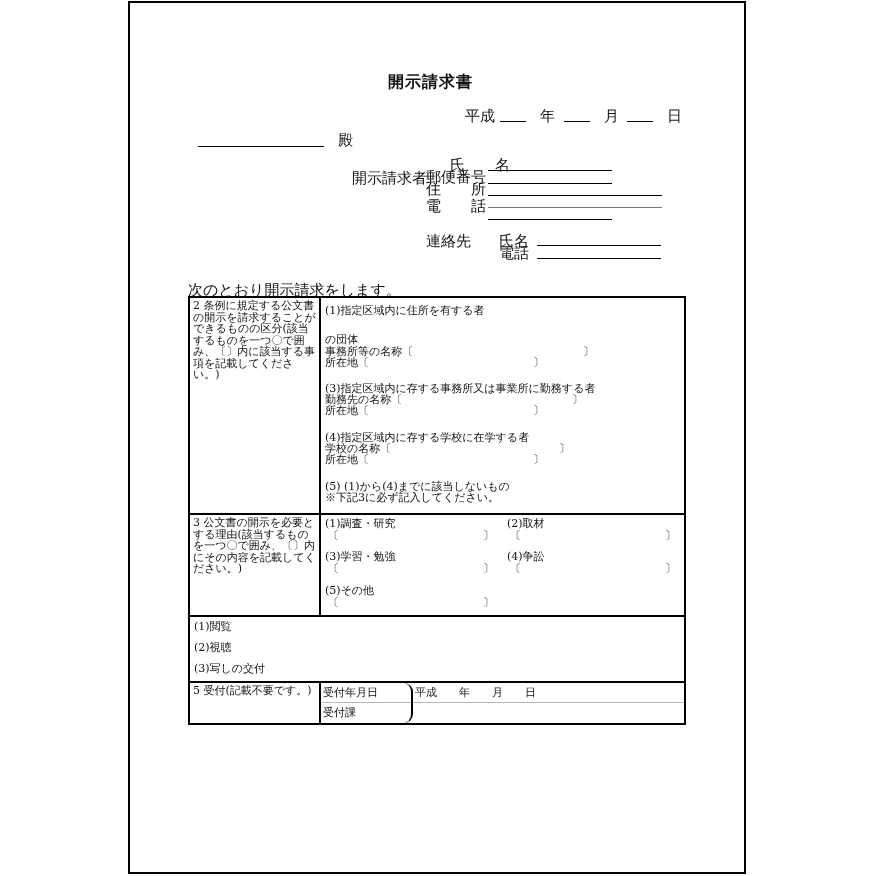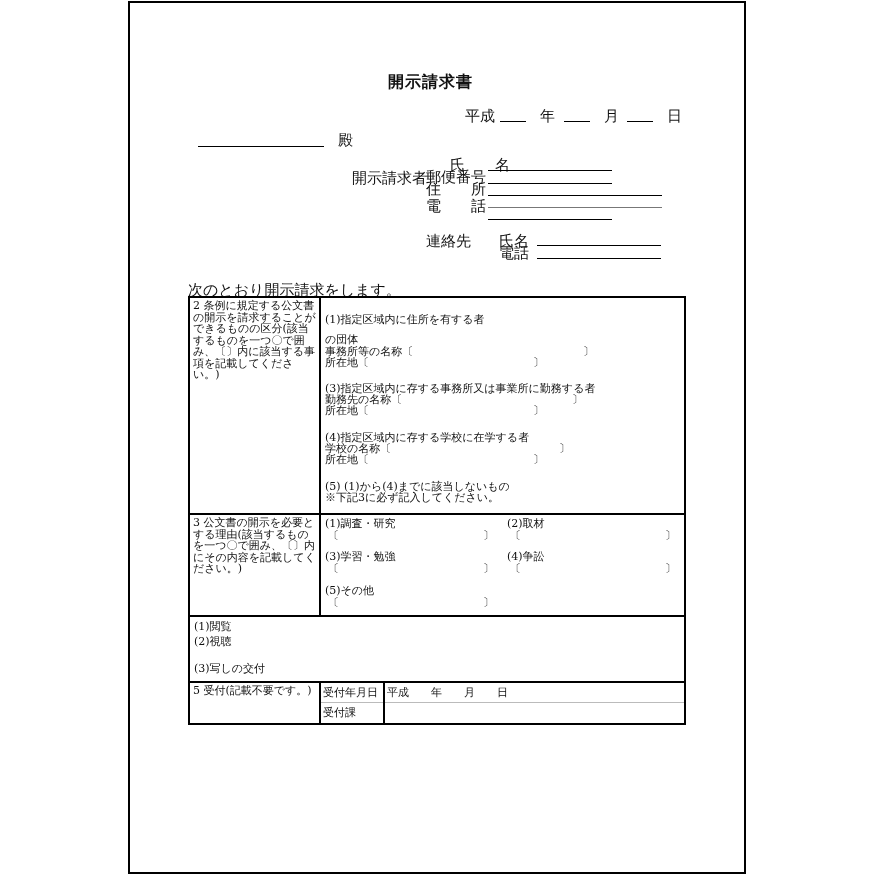--- a/index.html
+++ b/index.html
@@ -18,21 +18,21 @@
   .tbl { position:absolute; left:188px; top:296px; width:498px; }
   .row { position:relative; border:2px solid #000; border-bottom:none; display:flex; }
   .row:last-child { border-bottom:2px solid #000; }
   .lcell { width:131px; border-right:2px solid #000; padding:2px 2px 0 3px;
            font-size:11px; line-height:11.5px; box-sizing:border-box; flex:none; }
   .rcell { flex:1; position:relative; font-size:11px; line-height:11.5px; }
   .gl { position:absolute; left:0; right:0; height:0; border-top:1px solid #bbb; }
   .item { position:absolute; left:4px; white-space:nowrap; }
   .br { position:absolute; white-space:nowrap; }
   .sub5 { display:flex; height:100%; }
-  .sub5 .c1 { width:64px; border-right:2px solid #000; box-sizing:border-box; position:relative; }
+  .sub5 .c1 { width:92px; border-right:2px solid #000; box-sizing:border-box; position:relative;border-radius:9px; }
   .sub5 .c2 { flex:1; position:relative; }
   .hline { position:absolute; left:0; right:0; top:19px; border-top:1px solid #bbb; }
 </style>
 </head>
 <body>
 
 <div class="page"></div>
 
 <div class="abs title">開示請求書</div>
 
@@ -65,21 +65,21 @@
 <div class="uline" style="left:537px;top:258px;width:124px;"></div>
 
 <div class="abs small" style="left:188px;top:284px;">次のとおり開示請求をします。</div>
 
 <div class="tbl">
 
 
   <div class="row" style="height:215px;">
     <div class="lcell">2 条例に規定する公文書の開示を請求することができるものの区分(該当するものを一つ〇で囲み、〔〕内に該当する事項を記載してください。)</div>
     <div class="rcell">
-      <div class="item" style="top:16px;">(1)指定区域内に住所を有する者</div>
+      <div class="item" style="top:7px;">(1)指定区域内に住所を有する者</div>
       <div class="item" style="top:36px;">の団体</div>
       <div class="item" style="top:48px;">事務所等の名称〔</div>
       <div class="br" style="left:262px;top:48px;">〕</div>
       <div class="item" style="top:59px;">所在地〔</div>
       <div class="br" style="left:212px;top:59px;">〕</div>
 
       <div class="item" style="top:85px;">(3)指定区域内に存する事務所又は事業所に勤務する者</div>
       <div class="item" style="top:96px;">勤務先の名称〔</div>
       <div class="br" style="left:251px;top:96px;">〕</div>
       <div class="item" style="top:107px;">所在地〔</div>
@@ -115,21 +115,21 @@
 
       <div class="item" style="top:70px;">(5)その他</div>
       <div class="br" style="left:7px;top:82px;">〔</div>
       <div class="br" style="left:162px;top:82px;">〕</div>
     </div>
   </div>
 
   <div class="row" style="height:64px;">
     <div class="rcell">
       <div class="item" style="top:4px;">(1)閲覧</div>
-      <div class="item" style="top:19px;">(2)視聴</div>
+      <div class="item" style="top:25px;">(2)視聴</div>
       <div class="item" style="top:46px;">(3)写しの交付</div>
     </div>
   </div>
 
   <div class="row" style="height:40px;">
     <div class="lcell">5 受付(記載不要です。)</div>
     <div class="rcell">
       <div class="sub5">
         <div class="c1">
           <div class="item" style="left:2px;top:4px;">受付年月日</div>

